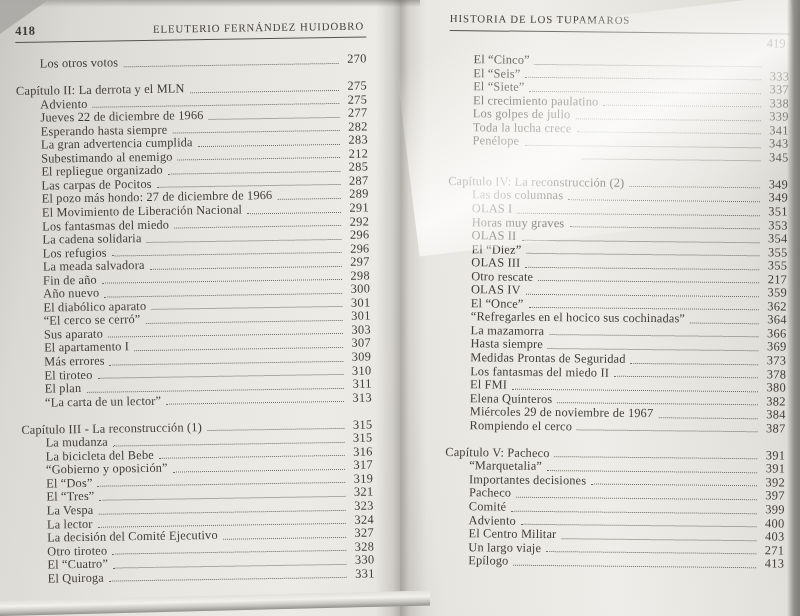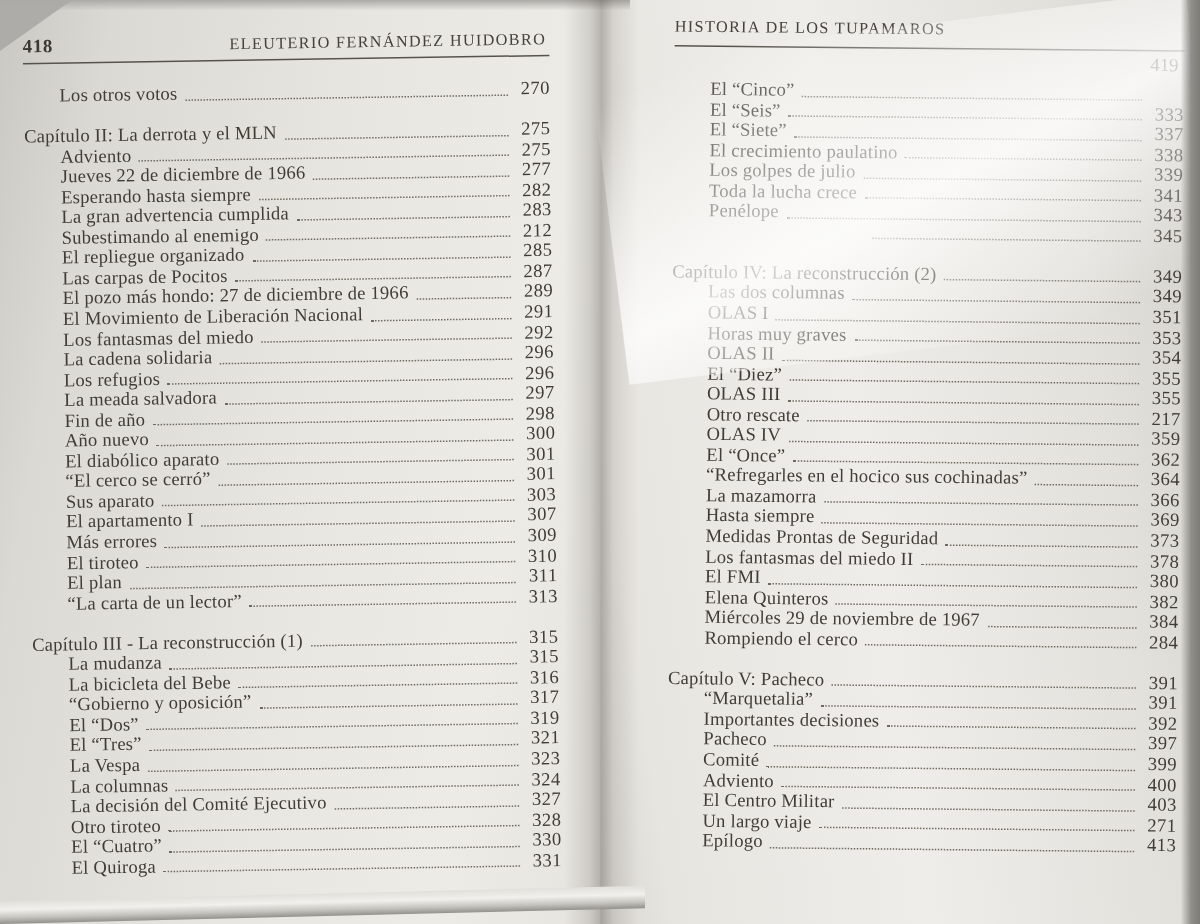--- a/index.html
+++ b/index.html
@@ -222,21 +222,21 @@
                 <span class="t">El “Tres”</span>
                 <span class="lead"></span>
                 <span class="p">321</span>
               </div>
               <div class="toc-row section">
                 <span class="t">La Vespa</span>
                 <span class="lead"></span>
                 <span class="p">323</span>
               </div>
               <div class="toc-row section">
-                <span class="t">La columnas</span>
+                <span class="t">La lector</span>
                 <span class="lead"></span>
                 <span class="p">324</span>
               </div>
               <div class="toc-row section">
                 <span class="t">La decisión del Comité Ejecutivo</span>
                 <span class="lead"></span>
                 <span class="p">327</span>
               </div>
               <div class="toc-row section">
                 <span class="t">Otro tiroteo</span>
@@ -394,21 +394,21 @@
                 <span class="p">382</span>
               </div>
               <div class="toc-row section">
                 <span class="t">Miércoles 29 de noviembre de 1967</span>
                 <span class="lead"></span>
                 <span class="p">384</span>
               </div>
               <div class="toc-row section">
                 <span class="t">Rompiendo el cerco</span>
                 <span class="lead"></span>
-                <span class="p">284</span>
+                <span class="p">387</span>
               </div>
             </div>
             <div class="toc-group">
               <div class="toc-row chapter">
                 <span class="t">Capítulo V: Pacheco</span>
                 <span class="lead"></span>
                 <span class="p">391</span>
               </div>
               <div class="toc-row section">
                 <span class="t">“Marquetalia”</span>

